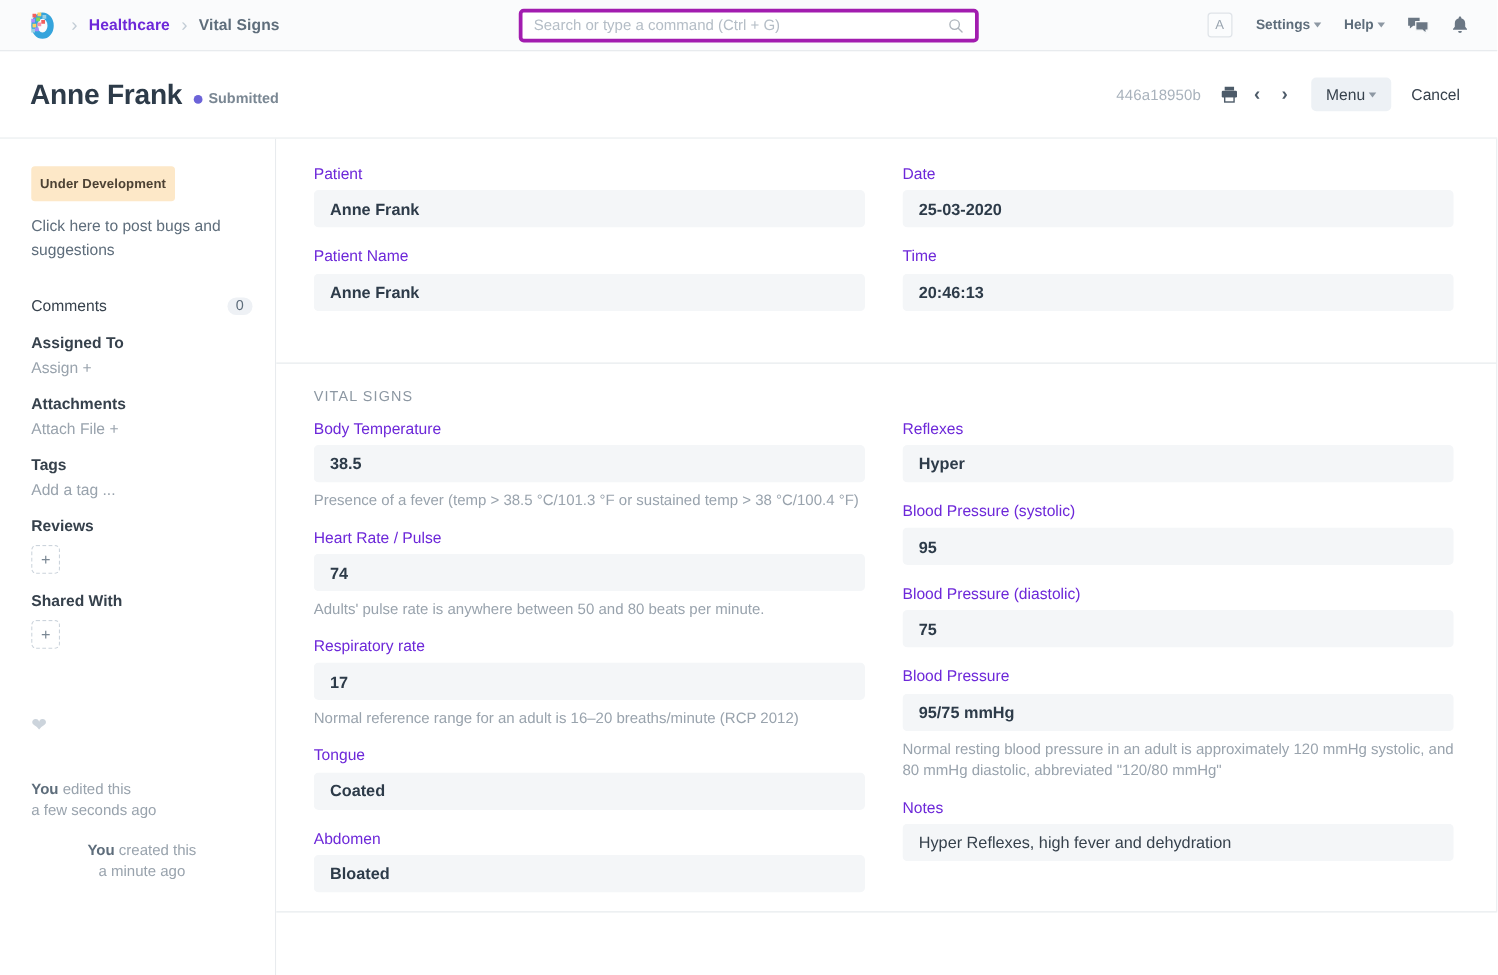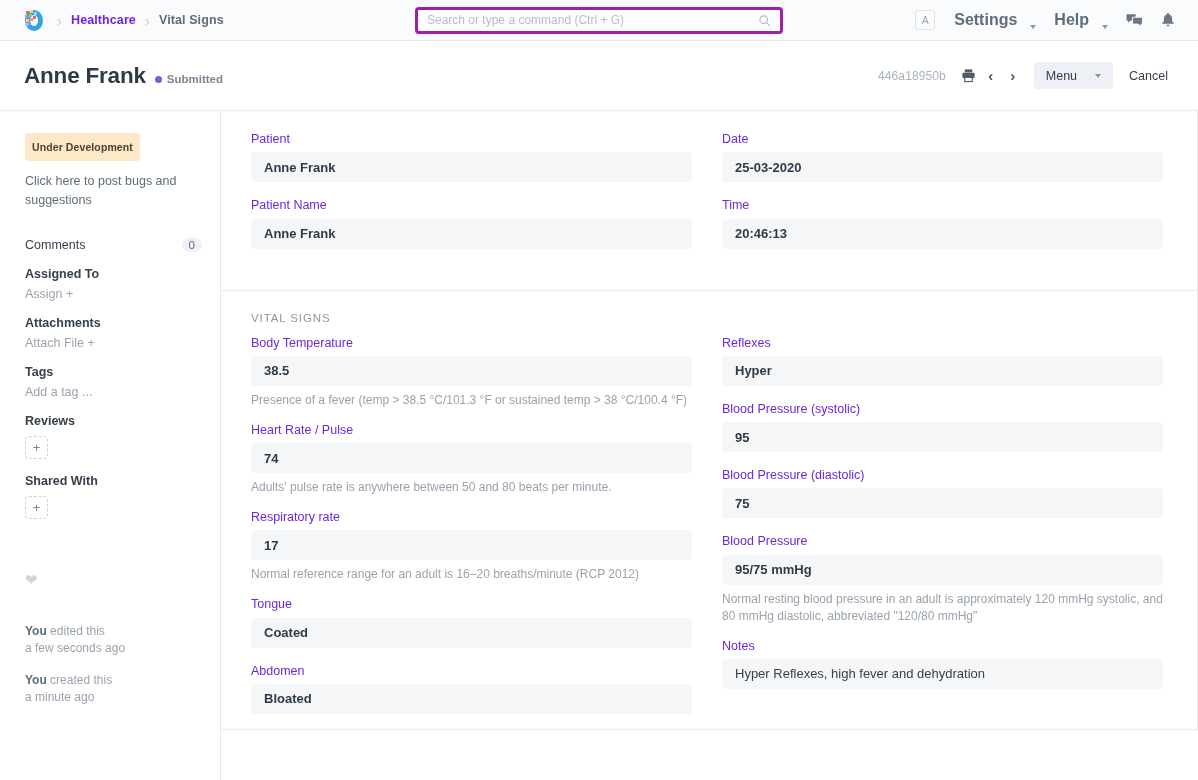--- a/index.html
+++ b/index.html
@@ -68,22 +68,22 @@
     margin-left: auto;
     display: flex; align-items: center; gap: 0;
   }
   .avatar {
     width: 20px; height: 20px; border: 1px solid #dfe3e8;
     border-radius: 3px; background: #fbfcfd;
     display: flex; align-items: center; justify-content: center;
     font-size: 10.5px; color: #9aa5b0; margin-right: 10px;
   }
   .nav-item {
-    font-size: 16px; font-weight: 600; color: #5e6d7b;
-    padding: 0 9px; display: flex; align-items: flex-end; gap: 12px;
+    font-size: 11px; font-weight: 600; color: #5e6d7b;
+    padding: 0 9px; display: flex; align-items: center; gap: 2px;
     cursor: pointer; white-space: nowrap;
   }
   .caret {
     width: 0; height: 0; border-left: 3.5px solid transparent;
     border-right: 3.5px solid transparent; border-top: 4px solid #8d98a3;
     display: inline-block; margin-left: 1px;
   }
   .nav-ico { padding: 0 9px; display: flex; align-items: center; cursor: pointer; }
 
   
@@ -108,21 +108,21 @@
   .head-right { margin-left: auto; display: flex; align-items: center; gap: 0; }
   .doc-id { font-size: 12px; color: #a8b2bc; margin-right: 12px; letter-spacing: .1px; }
   .icon-btn {
     width: 22px; height: 24px; display: flex; align-items: center; justify-content: center;
     cursor: pointer; color: #5e6d7b;
   }
   .chev { font-size: 15px; font-weight: 700; color: #4d5b69; line-height: 1; }
   .btn {
     height: 27px; padding: 0 12px; border-radius: 4px;
     font-size: 12.5px; font-weight: 400; color: #36414c;
-    display: flex; align-items: center; gap: 17px;
+    display: flex; align-items: center; gap: 2px;
     cursor: pointer; border: none; white-space: nowrap;
     font-family: "Liberation Sans", sans-serif;
   }
   .btn-default { background: #edf1f5; margin-left: 10px; }
   .btn-plain { background: transparent; margin-left: 4px; }
 
   
   .body-wrap { display: flex; height: 669px; }
 
   
@@ -162,21 +162,21 @@
   .plus-box {
     margin-top: 8px; width: 23px; height: 23px;
     border: 1px dashed #ccd4dc; border-radius: 4px;
     display: flex; align-items: center; justify-content: center;
     color: #7a8793; font-size: 13px; cursor: pointer; line-height: 1;
   }
   .heart { margin-top: 52px; color: #ccd4dc; font-size: 15px; cursor: pointer; }
   .activity { margin-top: 34px; }
   .act-line { font-size: 12px; color: #99a3ad; line-height: 1.45; }
   .act-line b { color: #5e6d7b; font-weight: 700; }
-  .act-block + .act-block { margin-top: 14px; }
+  .act-block + .act-block { margin-top: 14px; text-align: center; }
 
   
   .form-area {
     flex: 1; display: flex; flex-direction: column;
     background: #fff;
   }
   .form-card { border-right: 1px solid #e8ebee; }
   .sec-top { padding: 20px 34px 26px 30px; border-bottom: 1px solid #e8ebee; }
   .sec-main { padding: 21px 34px 0 30px; border-bottom: 1px solid #e8ebee; flex: 1; }
 

